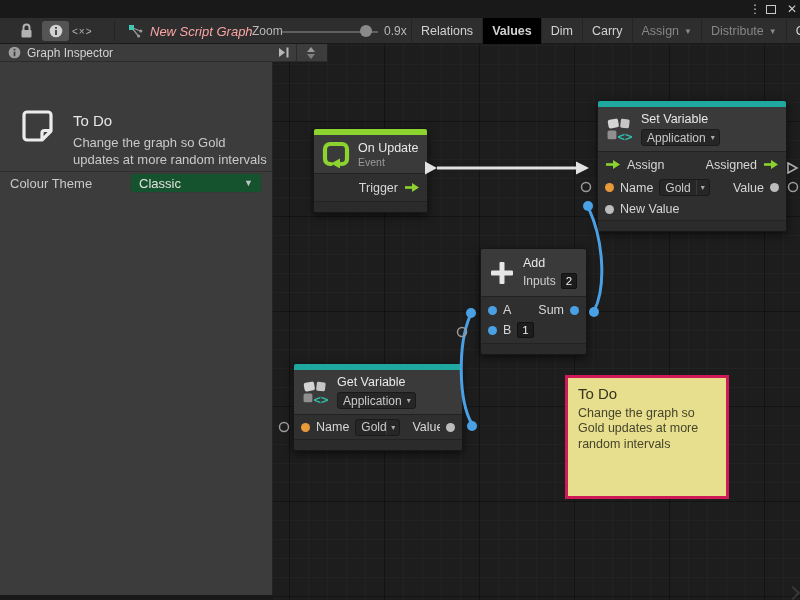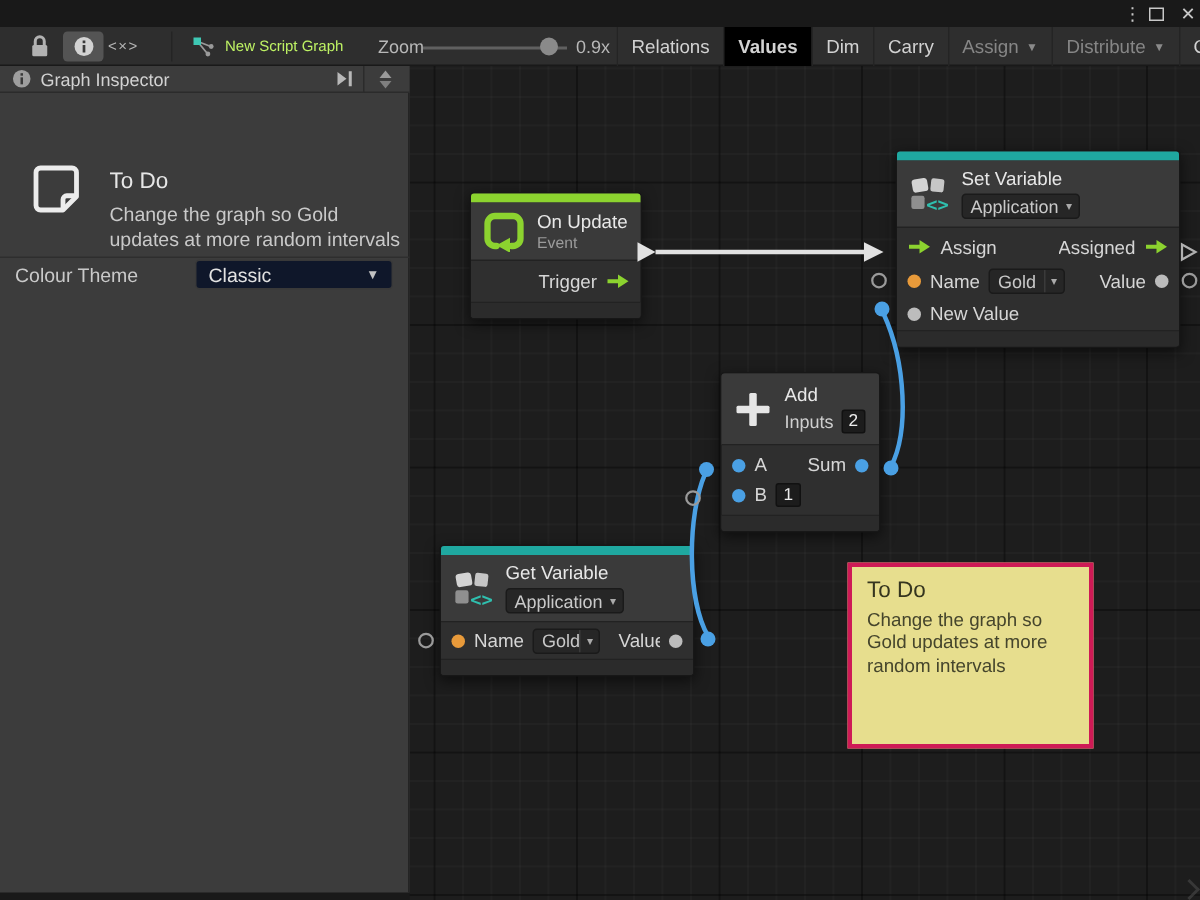--- a/index.html
+++ b/index.html
@@ -20,48 +20,48 @@
   
   .toolbar { position:absolute; left:0; top:18px; width:800px; height:26px; background:#2e2e2e;
     border-bottom:1px solid #191919; }
   .toolbar .abs { position:absolute; top:0; height:26px; display:flex; align-items:center; }
   .tb-lock { left:20px; }
   .tb-info { left:42px; width:27px; height:20px; top:3px; background:#545454; border-radius:3px;
     display:flex; align-items:center; justify-content:center; position:absolute; }
   .tb-code { left:72px; font-size:10px; color:#b4b4b4; letter-spacing:1px; }
   .tb-sep { position:absolute; top:3px; width:1px; height:20px; background:#242424; }
   .tb-newgraph { left:128px; gap:6px; }
-  .tb-newgraph span { font-size:10px; color:#bef264; white-space:nowrap; }
+  .tb-newgraph span { font-size:13px; color:#fca5a5; white-space:nowrap;font-style:italic; }
   .tb-zoomlbl { left:252px; font-size:12px; color:#b8b8b8; }
   .zoom-track { position:absolute; left:282px; top:12.5px; width:96px; height:2px; background:#606060; }
   .zoom-handle { position:absolute; left:360px; top:7px; width:12px; height:12px; border-radius:50%; background:#8a8a8a; }
   .tb-zoomval { left:384px; font-size:12px; color:#b8b8b8; }
   .tb-buttons { position:absolute; left:411px; top:0; right:0; height:26px; display:flex; overflow:hidden; }
   .tb-btn { height:26px; display:flex; align-items:center; gap:5px; padding:0 9px; font-size:12.5px;
     color:#d2d2d2; border-left:1px solid #242424; white-space:nowrap; }
   .tb-btn.active { background:#000000;font-weight:bold; }
   .tb-btn.disabled { color:#868686; }
   .tb-btn .dd { font-size:8px; color:#8a8a8a; }
 
   
   .panel { position:absolute; left:0; top:44px; width:273px; height:551px; background:#3c3c3c;
     border-right:1px solid #242424; }
-  .panel-header { position:absolute; left:0; top:0; width:273px; height:18px; background:#3c3c3c;
+  .panel-header { position:absolute; left:0; top:0; width:327px; height:18px; background:#3c3c3c;
     border-bottom:1px solid #2b2b2b; display:flex; align-items:center; gap:6px; padding:0 8px; }
   .panel-header .ttl { font-size:12px; color:#d2d2d2; flex:1; }
   .ph-sep { width:1px; height:18px; background:#2b2b2b; }
   .spin { display:flex; flex-direction:column; align-items:center; justify-content:center; width:16px; gap:2px; }
   .tri-up { width:0; height:0; border-left:4px solid transparent; border-right:4px solid transparent; border-bottom:5px solid #9a9a9a; }
   .tri-dn { width:0; height:0; border-left:4px solid transparent; border-right:4px solid transparent; border-top:5px solid #7f7f7f; }
   .todo-icon { position:absolute; left:20px; top:64px; }
   .todo-title { position:absolute; left:73px; top:68px; font-size:15px; color:#e6e6e6; }
   .todo-text { position:absolute; left:73px; top:90px; width:196px; font-size:13px; line-height:1.32; color:#c9c9c9; }
   .panel-div { position:absolute; left:0; top:127px; width:273px; height:1px; background:#2e2e2e; }
   .theme-label { position:absolute; left:10px; top:132px; font-size:13px; color:#c9c9c9; }
-  .theme-select { position:absolute; left:130px; top:129px; width:132px; height:20px; background:#0f172a;
+  .theme-select { position:absolute; left:130px; top:129px; width:132px; height:20px; background:#14532d;
     border:1px solid #393939; border-radius:3px; display:flex; align-items:center; padding:0 8px; }
   .theme-select .val { flex:1; font-size:13px; color:#e2e2e2; }
   .theme-select .dd { font-size:9px; color:#c2c2c2; }
 
   
   .canvas { position:absolute; left:273px; top:44px; width:527px; height:556px;
     background-color:#1d1d1d;
     background-image:
       linear-gradient(rgba(0,0,0,0.45) 1px, transparent 1px),
       linear-gradient(90deg, rgba(0,0,0,0.45) 1px, transparent 1px),

